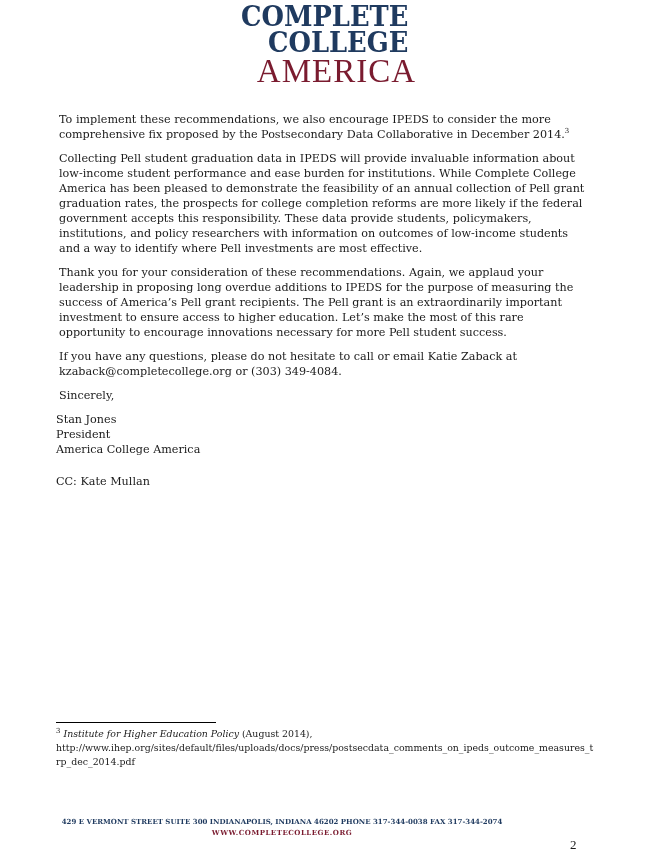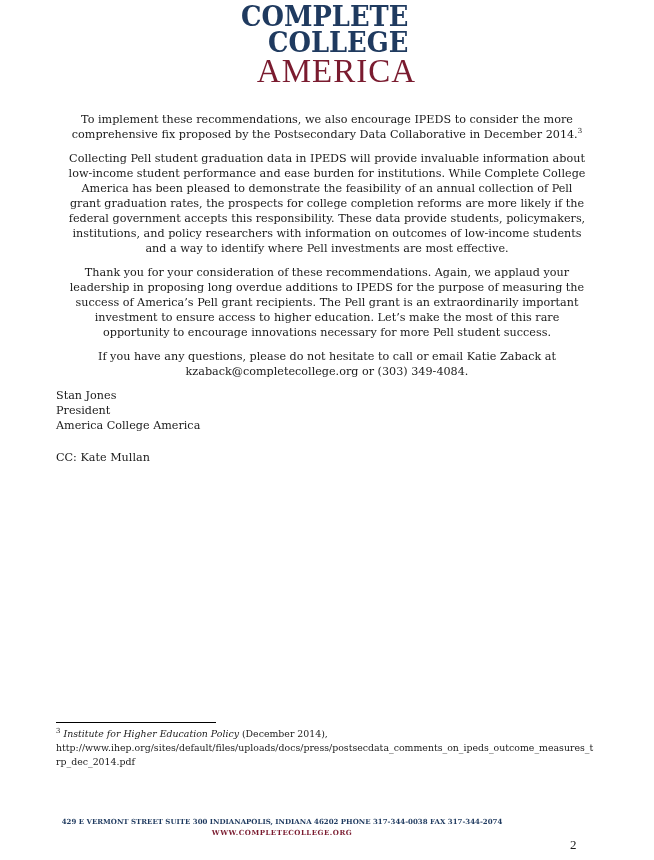--- a/index.html
+++ b/index.html
@@ -4,21 +4,21 @@
   <style>
     html, body { margin: 0; padding: 0; background: #ffffff; }
     body { width: 654px; height: 860px; position: relative; overflow: hidden;
            font-family: "DejaVu Serif", "Liberation Serif", serif; color: #1a1a1a; }
     .logo { position: absolute; left: 226px; top: 4px; width: 190px; text-align: right; }
     .logo .l1, .logo .l2 { font-family: "DejaVu Serif", serif; font-weight: bold; color: #1f3a5f;
       font-size: 28px; line-height: 26px; letter-spacing: 0px; transform: scaleX(0.92); }
     .logo .l3 { font-family: "Liberation Serif", serif; color: #7a1b2f; font-size: 33px; line-height: 30px;
       letter-spacing: 1px; }
     .body { position: absolute; left: 56px; top: 112px; width: 530px; font-size: 11.2px; line-height: 15px; }
-    .body p { margin: 0 0 9px 12px; text-align: center; }
+    .body p { margin: 0 0 9px 3px; }
     sup { font-size: 7px; vertical-align: super; line-height: 0; }
     .fn-rule { position: absolute; left: 56px; top: 722px; width: 160px; border-top: 1px solid #000; }
     .fn { position: absolute; left: 56px; top: 727px; width: 540px; font-size: 9.4px; line-height: 14px; }
     .fn i { font-style: italic; }
     .footer { position: absolute; left: 0; top: 816px; width: 564px; text-align: center;
       font-size: 7px; color: #1f3a5f; line-height: 11px; font-family: "DejaVu Serif", serif; font-weight: bold; }
     .footer .web { color: #7a1b2f; letter-spacing: 0.5px; }
     .pagenum { position: absolute; left: 570px; top: 837px; font-size: 13px; font-family: "Liberation Serif", serif; }
   </style>
 </head>
@@ -28,31 +28,32 @@
   <div class="l1">COMPLETE</div>
   <div class="l2">COLLEGE</div>
   <div class="l3">AMERICA</div>
 </div>
 
 <div class="body">
   <p><span>To implement these recommendations, we also encourage IPEDS to consider the more comprehensive fix proposed by the Postsecondary Data Collaborative in December 2014.</span><sup>3</sup></p>
   <p>Collecting Pell student graduation data in IPEDS will provide invaluable information about low-income student performance and ease burden for institutions. While Complete College America has been pleased to demonstrate the feasibility of an annual collection of Pell grant graduation rates, the prospects for college completion reforms are more likely if the federal government accepts this responsibility. These data provide students, policymakers, institutions, and policy researchers with information on outcomes of low-income students and a way to identify where Pell investments are most effective.</p>
   <p>Thank you for your consideration of these recommendations.  Again, we applaud your leadership in proposing long overdue additions to IPEDS for the purpose of measuring the success of America’s Pell grant recipients.  The Pell grant is an extraordinarily important investment to ensure access to higher education.  Let’s make the most of this rare opportunity to encourage innovations necessary for more Pell student success.</p>
   <p>If you have any questions, please do not hesitate to call or email Katie Zaback at kzaback@completecollege.org or (303) 349-4084.</p>
+  <p>Sincerely,</p>
   <div>Stan Jones</div>
   <div>President</div>
   <div>America College America</div>
   <div style="height:17px"></div>
   <div>CC: Kate Mullan</div>
 </div>
 
 <div class="fn-rule"></div>
 <div class="fn">
   <sup>3</sup>
-  <i>Institute for Higher Education Policy</i><span> (December 2014),</span><br>
+  <i>Institute for Higher Education Policy</i><span> (August 2014),</span><br>
   <span style="word-break:break-all">http://www.ihep.org/sites/default/files/uploads/docs/press/postsecdata_comments_on_ipeds_outcome_measures_trp_dec_2014.pdf</span>
 </div>
 
 <div class="footer">
   <div>429 E VERMONT STREET SUITE 300 INDIANAPOLIS, INDIANA 46202 PHONE 317-344-0038   FAX 317-344-2074</div>
   <div class="web">WWW.COMPLETECOLLEGE.ORG</div>
 </div>
 
 <div class="pagenum">2</div>
 

